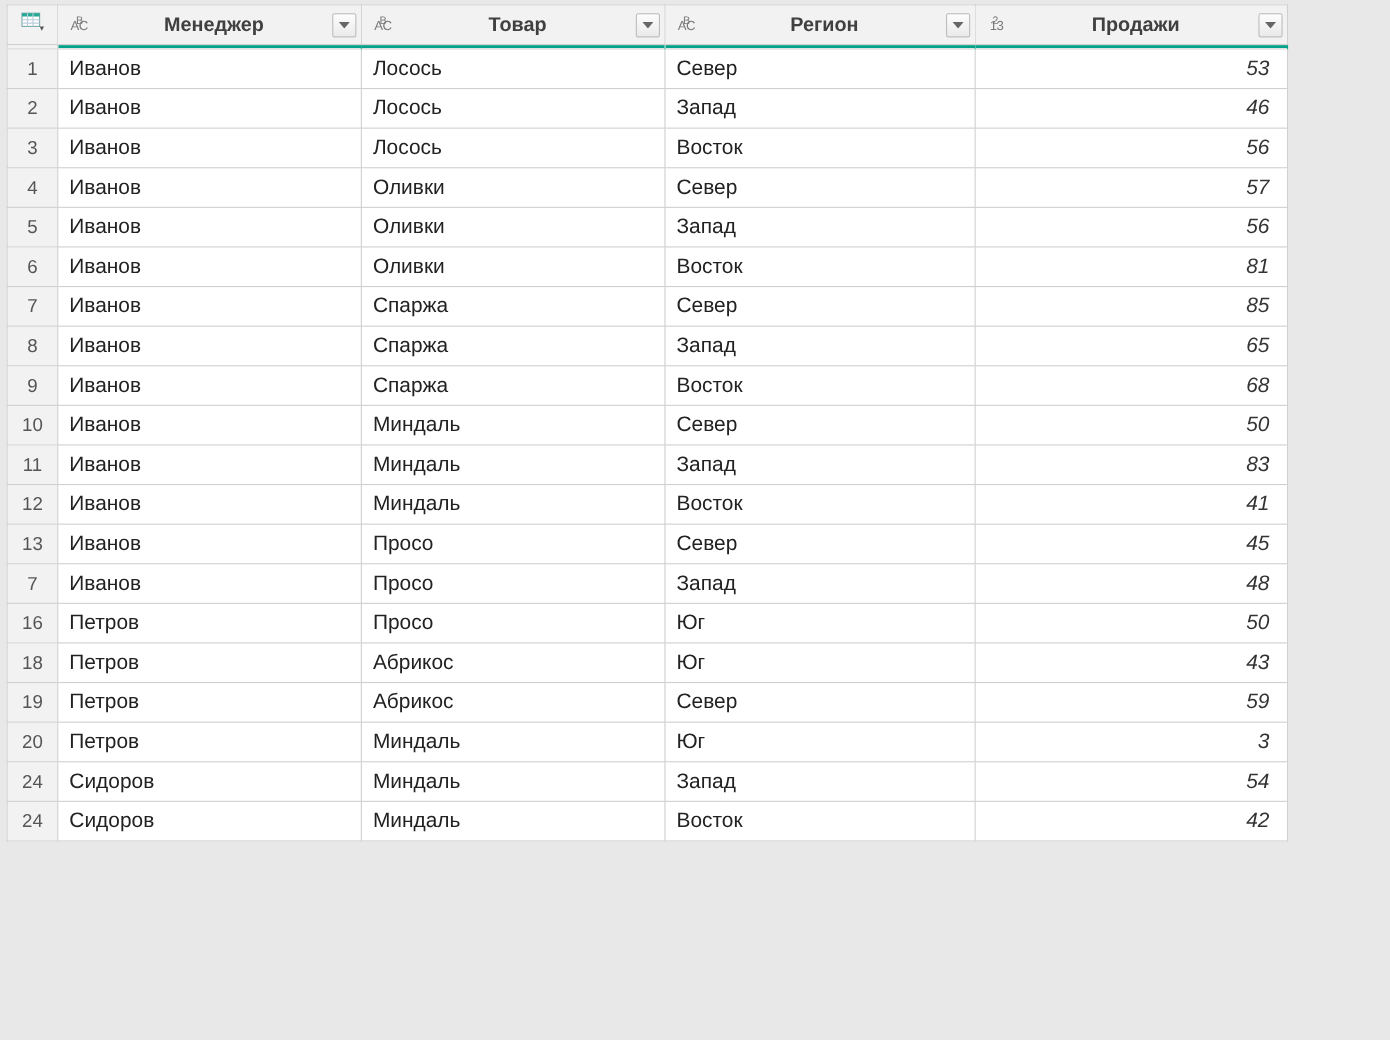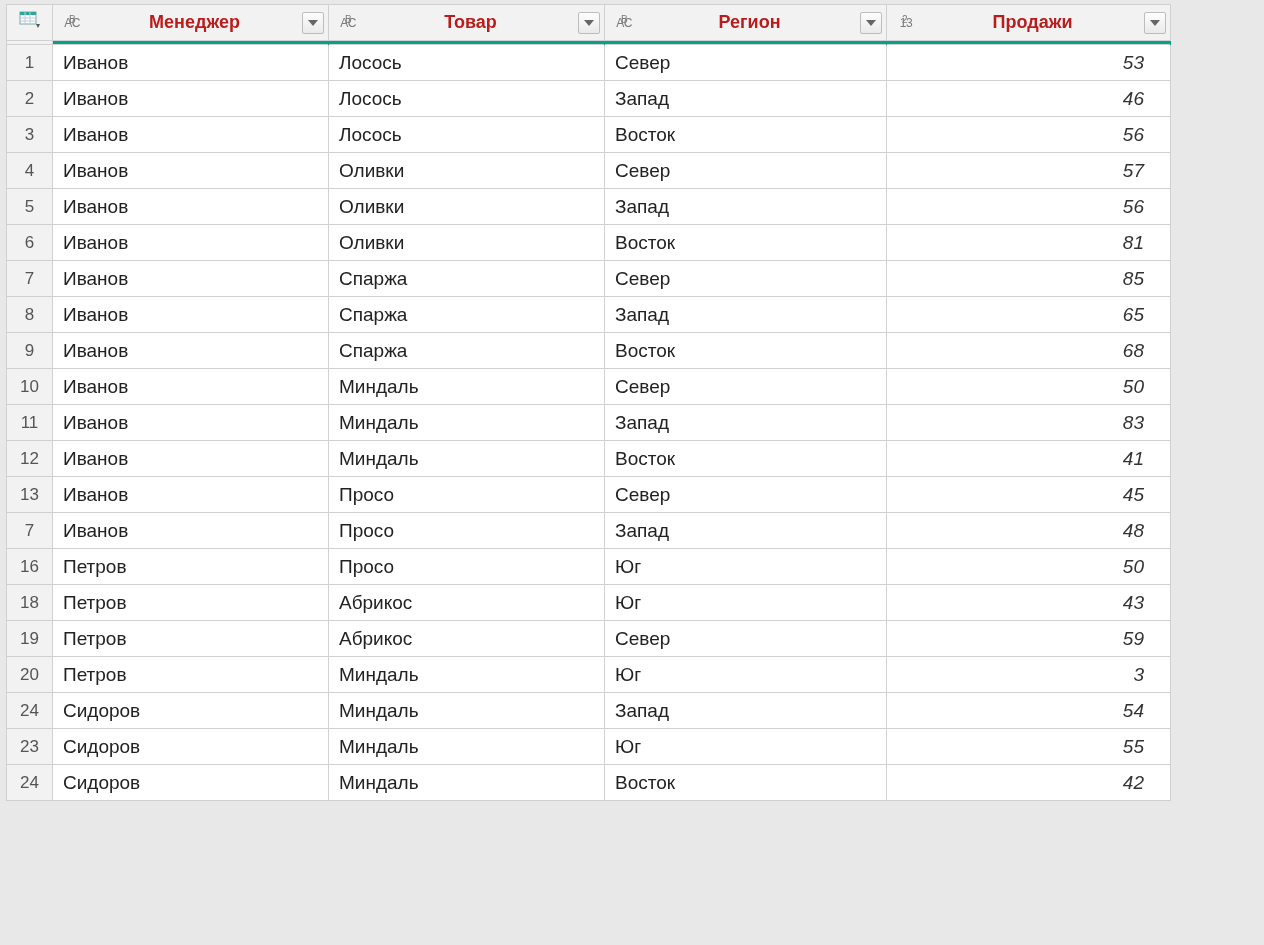--- a/index.html
+++ b/index.html
@@ -47,21 +47,21 @@
     display: flex;
     align-items: center;
     height: 100%;
     padding: 0 4px 0 6px;
     gap: 6px;
     color: #444;
   }
   thead .hname {
     flex: 1;
     font-weight: 700;
-    color: #b91c1c;
+    color: #404040;
     padding-left: 2px;
   }
   
   th.corner, td.idx {
     background: #f2f2f2;
     text-align: center;
     color: #555;
     font-size: 17px;
   }
   th.corner {
@@ -80,21 +80,21 @@
   tbody td.data {
     padding: 0 10px;
     background: #fff;
     font-size: 19px;
     color: #222;
   }
   tbody td.data.num {
     text-align: right;
     font-style: italic;
     color: #333;
-    padding-right: 26px;
+    padding-right: 16px;
   }
 
   
   tr.accent td {
     height: 4px !important;
     padding: 0;
     background: #05a28a;
     border-left: 1px solid #05a28a;
     border-right: 1px solid #05a28a;
     border-top: none;
@@ -355,27 +355,20 @@
           <td class="data num">3</td>
         </tr>
         <tr>
           <td class="idx">24</td>
           <td class="data">Сидоров</td>
           <td class="data">Миндаль</td>
           <td class="data">Запад</td>
           <td class="data num">54</td>
         </tr>
         <tr>
-          <td class="idx">23</td>
-          <td class="data">Сидоров</td>
-          <td class="data">Миндаль</td>
-          <td class="data">Юг</td>
-          <td class="data num">55</td>
-        </tr>
-        <tr>
           <td class="idx">24</td>
           <td class="data">Сидоров</td>
           <td class="data">Миндаль</td>
           <td class="data">Восток</td>
           <td class="data num">42</td>
         </tr>
       </tbody>
 </table>
 </div>
 

